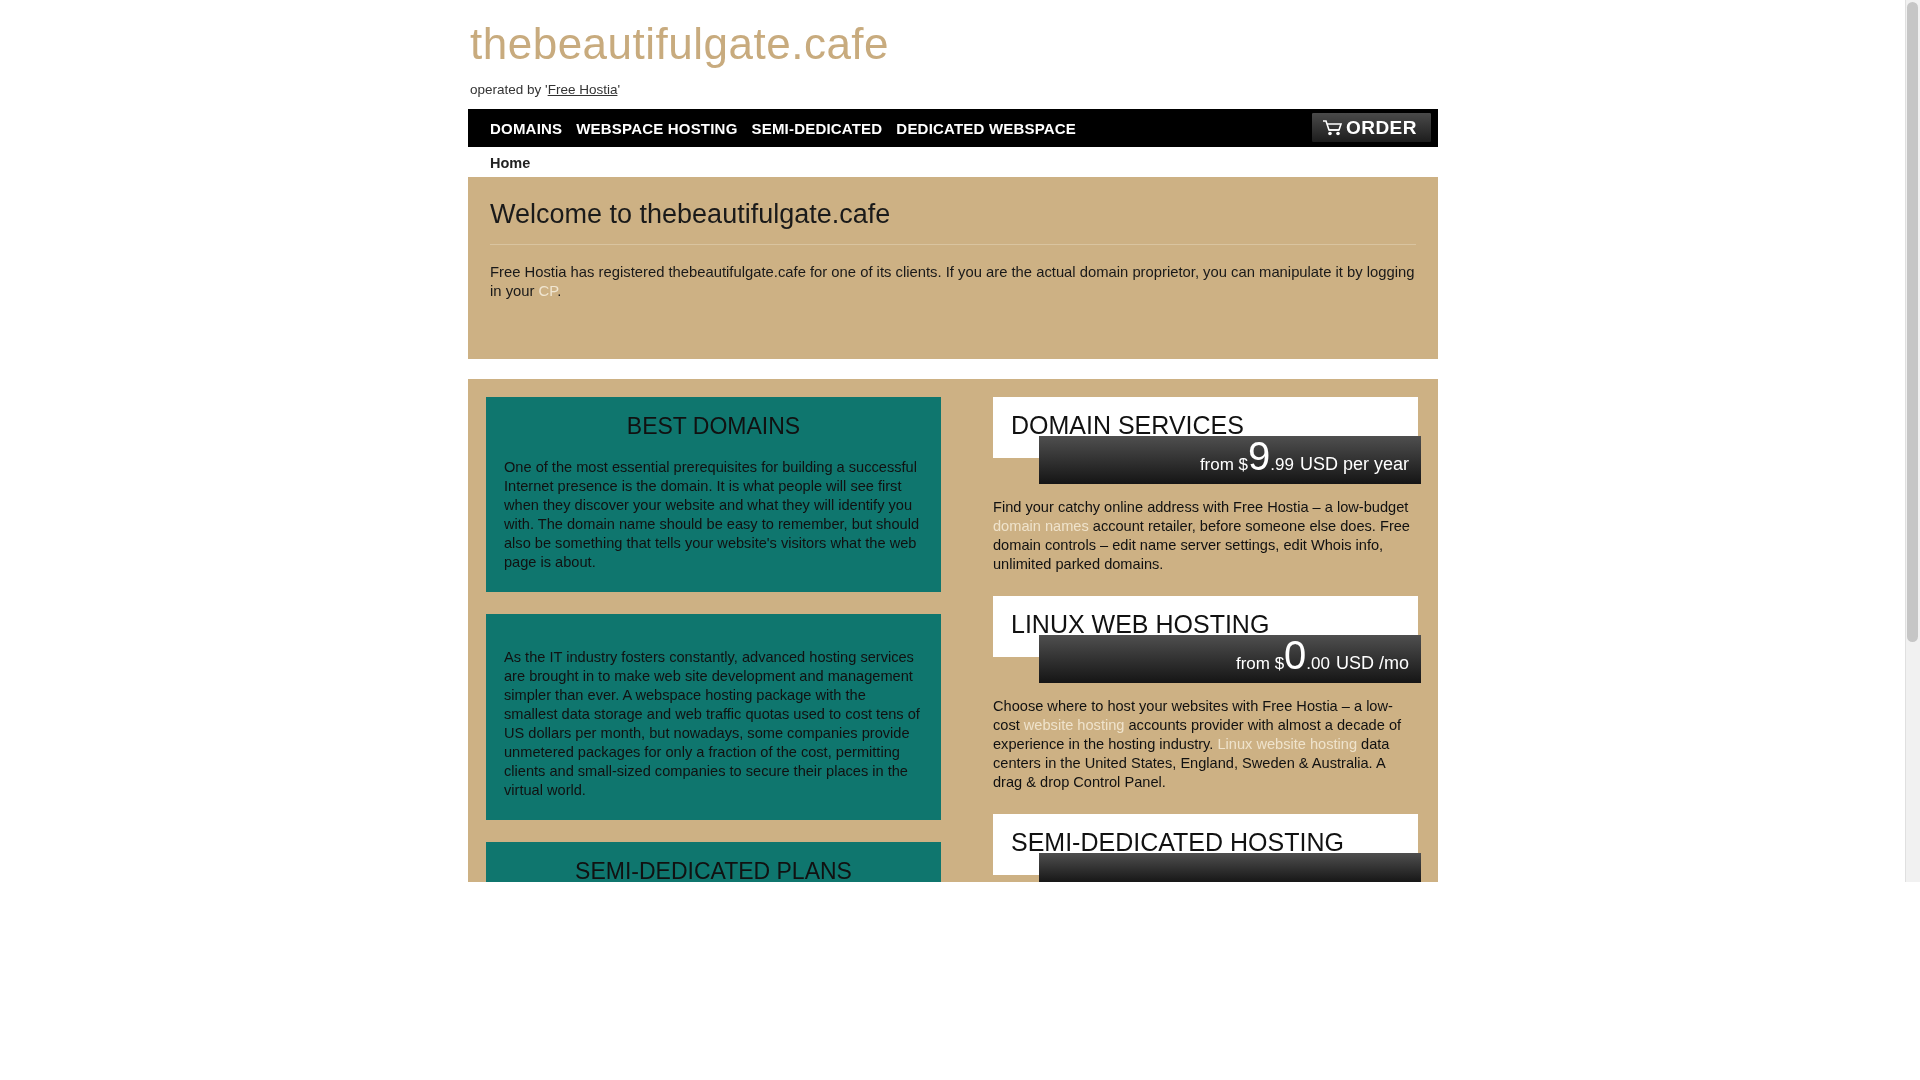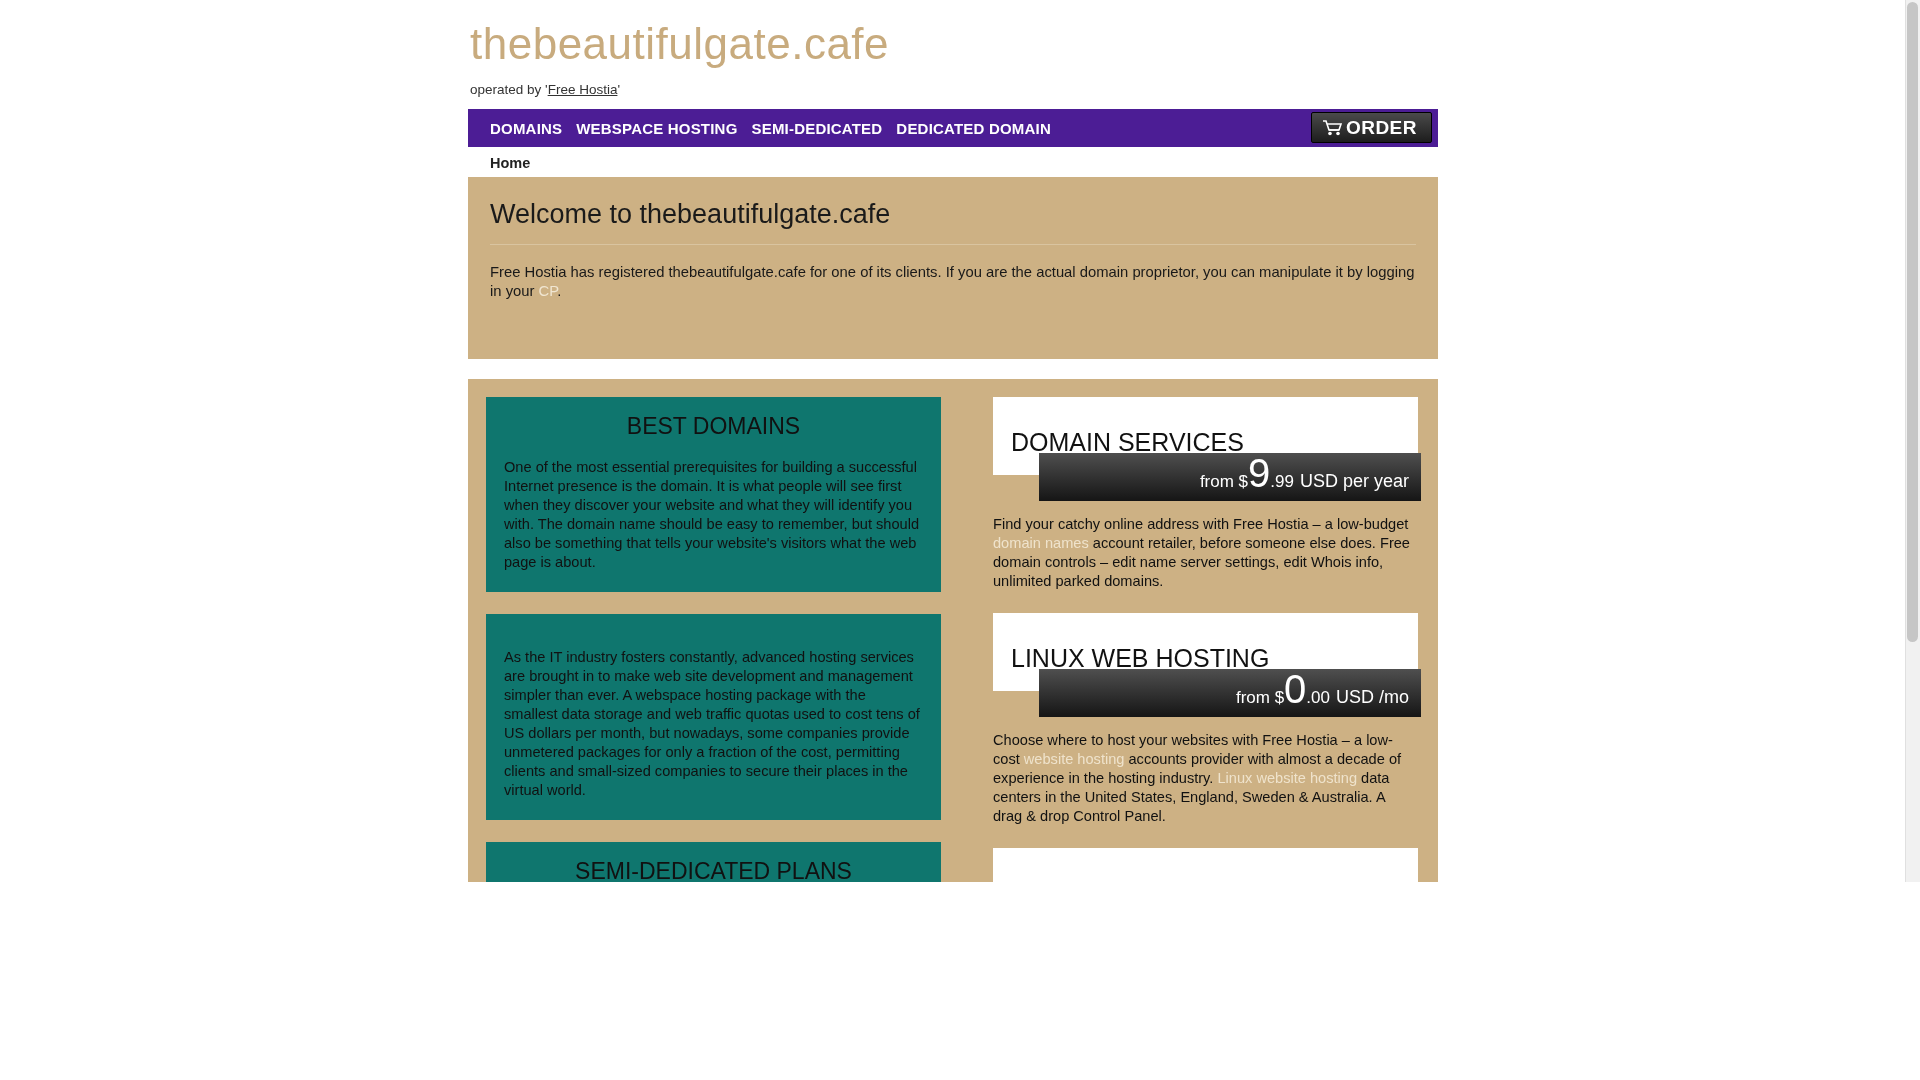--- a/index.html
+++ b/index.html
@@ -42,21 +42,21 @@
   }
   .operated a {
     color: #333;
     text-decoration: underline;
   }
 
   
   .navbar {
     margin-top: 12px;
     height: 38px;
-    background: #4c1d95;
+    background: #000000;
     display: flex;
     align-items: center;
     position: relative;
     padding-left: 22px;
   }
   .navbar a.nav-item {
     color: #ffffff;
     font-size: 15px;
     font-weight: bold;
     text-decoration: none;
@@ -148,21 +148,21 @@
     color: #111;
   }
   .card.clipped {
     max-height: 253px;
     overflow: hidden;
   }
 
   .rcard { margin-bottom: 22px; }
   .rcard-head {
     background: #ffffff;
-    padding: 31px 18px 18px 18px;
+    padding: 14px 18px 18px 18px;
     width: 425px;
   }
   .rcard-head h3 {
     margin: 0;
     font-size: 25px;
     font-weight: normal;
     color: #111;
   }
   .price-bar {
     margin-top: -22px;
@@ -216,21 +216,21 @@
     <h1 class="site-title">thebeautifulgate.cafe</h1>
 
     <div class="operated">
       <span>operated by '</span><a href="#">Free Hostia</a><span>'</span>
     </div>
 
     <div class="navbar">
       <a class="nav-item" href="#">DOMAINS</a>
       <a class="nav-item" href="#">WEBSPACE HOSTING</a>
       <a class="nav-item" href="#">SEMI-DEDICATED</a>
-      <a class="nav-item" href="#">DEDICATED DOMAIN</a>
+      <a class="nav-item" href="#">DEDICATED WEBSPACE</a>
 
       <div class="order-btn">
         <span class="cart-icon">
           <svg width="22" height="18" viewBox="0 0 22 18">
             <path d="M1 2 h3 l3 9 h10" stroke="#ffffff" stroke-width="1.6" fill="none"></path>
             <path d="M5 5 h14 l-2 6 H7" stroke="#ffffff" stroke-width="1.6" fill="none"></path>
             <circle cx="8" cy="14.5" r="1.8" fill="#ffffff"></circle>
             <circle cx="16" cy="14.5" r="1.8" fill="#ffffff"></circle>
           </svg>
         </span>

